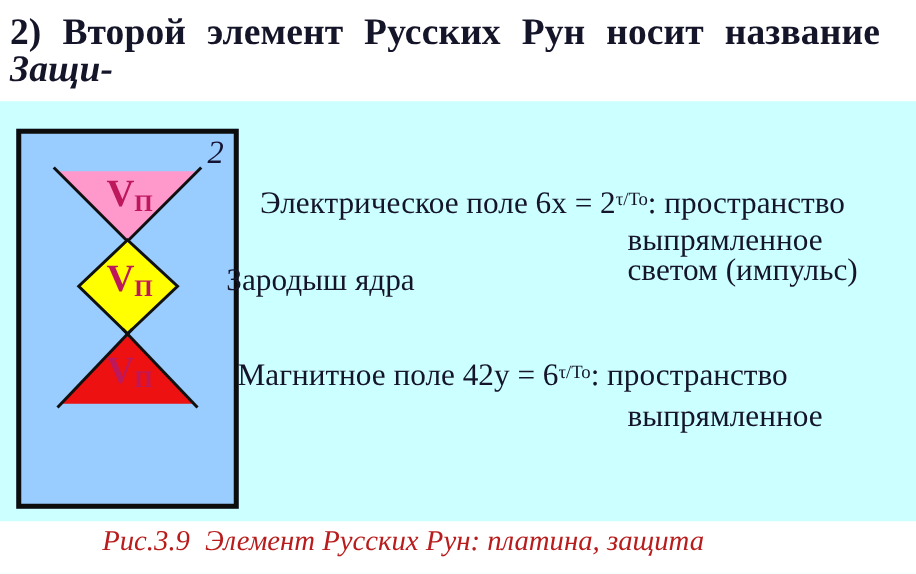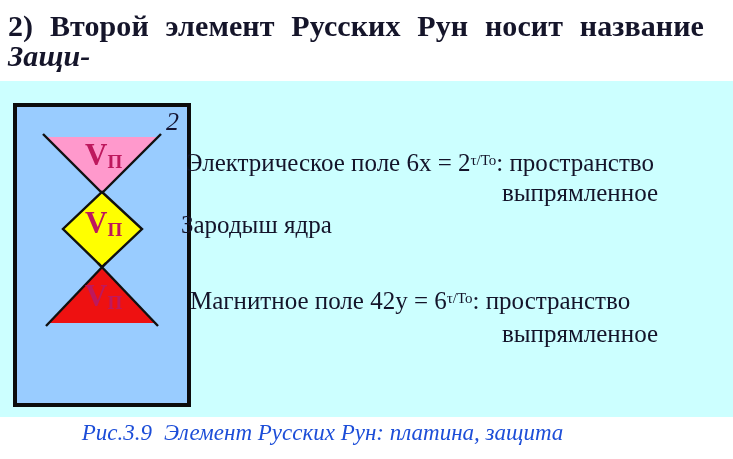--- a/index.html
+++ b/index.html
@@ -47,32 +47,32 @@
     position:absolute; left:0; width:100%; top:265px;
     text-align:center; font-size:28px; color:#0d0d18;
   }
 
   
   .ann {
     font-size:25px; line-height:26px; color:#14142a;
     white-space:nowrap;
   }
   .ann sup { font-size:15px; vertical-align:6px; letter-spacing:0; }
-  #ann-electric { left:186px; top:147px; }
+  #ann-electric { left:208px; top:147px; }
   #ann-e-wrap1  { left:502px; top:180px; }
   #ann-e-wrap2  { left:502px; top:204px; }
   #ann-nucleus  { left:181px; top:212px; }
   #ann-magnetic { left:190px; top:285px; }
   #ann-m-wrap1  { left:502px; top:321px; }
   #ann-m-wrap2  { left:502px; top:347px; }
 
   
   #caption {
     left:0; top:420px; width:645px; text-align:center;
-    font-size:23px; color:#1d4ed8;
+    font-size:23px; color:#b91c1c;
   }
   .capgap { display:inline-block; width:12px; }
 </style>
 </head>
 <body>
 
 <div>
 
   <div id="header" class="abs">
     <div class="hl1"><span>2) Второй элемент Русских Рун носит название </span><span class="bi">Защи-</span></div>
@@ -97,20 +97,21 @@
       <div class="corner-num bi">2</div>
 
       <div class="rune-label" style="top:33px;"><span class="v">V</span><span class="vsub">П</span></div>
       <div class="rune-label" style="top:101px;"><span class="v">V</span><span class="vsub">П</span></div>
       <div class="rune-label" style="top:174px;"><span class="v">V</span><span class="vsub">П</span></div>
 
     </div>
 
     <div id="ann-electric" class="abs ann" style="top:66px;"><span>Электрическое поле 6x = 2</span><sup>τ/То</sup><span>: пространство</span></div>
     <div id="ann-e-wrap1" class="abs ann" style="top:99px;">выпрямленное</div>
+    <div id="ann-e-wrap2" class="abs ann" style="top:123px;">светом (импульс)</div>
 
     <div id="ann-nucleus" class="abs ann" style="top:131px;">Зародыш ядра</div>
 
     <div id="ann-magnetic" class="abs ann" style="top:204px;"><span>Магнитное поле 42y = 6</span><sup>τ/То</sup><span>: пространство</span></div>
     <div id="ann-m-wrap1" class="abs ann" style="top:240px;">выпрямленное</div>
   </div>
 
   <div id="caption" class="abs bi"><span>Рис.3.9</span><span class="capgap"></span><span>Элемент Русских Рун: платина, защита</span></div>
 
 </div>

